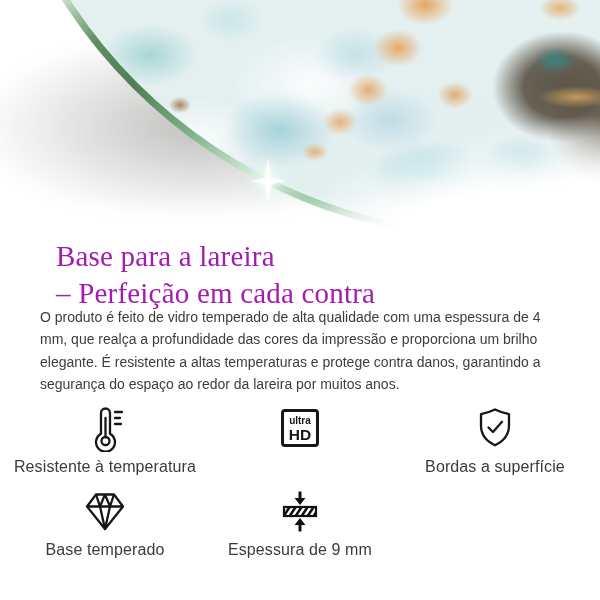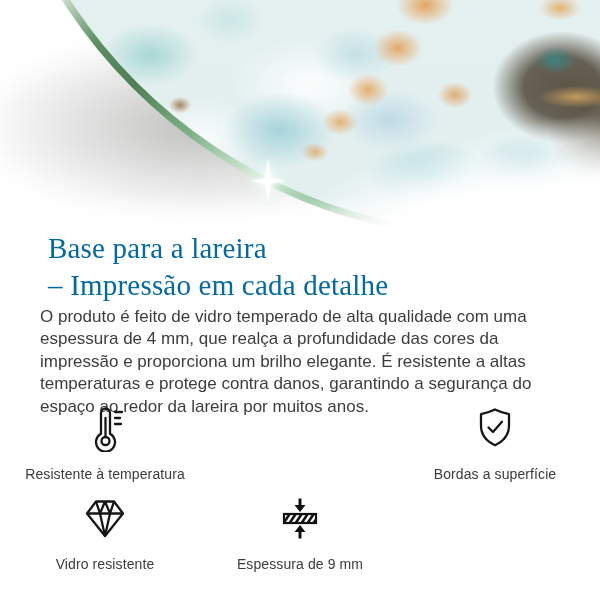--- a/index.html
+++ b/index.html
@@ -53,38 +53,38 @@
       radial-gradient(ellipse 260px 120px at 480px 235px, #fff 30%, rgba(255,255,255,0) 72%),
       radial-gradient(ellipse 340px 160px at 615px 235px, #fff 32%, rgba(255,255,255,0) 75%),
       linear-gradient(180deg, rgba(255,255,255,0) 0px, rgba(255,255,255,0) 196px, #ffffff 242px, #ffffff 260px);
   }
   .sparkle{
     position:absolute;left:245px;top:158px;z-index:4;
     filter:drop-shadow(0 0 3px rgba(255,255,255,1)) drop-shadow(0 0 9px rgba(225,255,240,0.95));
   }
   
   .page-title{
-    position:absolute;left:40px;top:222px;z-index:10;margin:8px;
+    position:absolute;left:40px;top:222px;z-index:10;margin:16px;
     font-family:"Liberation Serif",serif;font-weight:400;
-    font-size:29px;line-height:37px;color:#0369a1;letter-spacing:0.2px;
+    font-size:29px;line-height:37px;color:#a21caf;letter-spacing:0.2px;
   }
   .page-title span{display:block;}
   .product-description{
     position:absolute;left:40px;top:306px;width:528px;z-index:10;margin:0;
-    font-size:17px;line-height:22.4px;color:#3d3d3d;
+    font-size:14px;line-height:22.4px;color:#3d3d3d;
   }
   
   .features{
     position:absolute;left:0;top:405px;width:600px;z-index:10;
     display:grid;grid-template-columns:210px 180px 210px;row-gap:14px;
   }
   .feature{display:flex;flex-direction:column;align-items:center;}
   .feature .icon-box{height:46px;display:flex;align-items:center;justify-content:center;}
   .feature .feature-label{
-    margin-top:16px;font-size:14px;color:#3b3b3b;letter-spacing:0.1px;line-height:14px;
+    margin-top:9px;font-size:16px;color:#3b3b3b;letter-spacing:0.1px;line-height:14px;
   }
   svg .stroke{fill:none;stroke:#161616;stroke-width:2.3;}
   svg .round{stroke-linecap:round;stroke-linejoin:round;}
 </style>
 </head>
 <body>
 
 <div class="stage">
 
   <div class="hero">
@@ -94,21 +94,21 @@
     </div>
     <div class="hero-fade"></div>
     <svg class="sparkle" width="46" height="46" viewBox="0 0 46 46">
       <circle cx="23" cy="23" r="4.5" fill="#ffffff" opacity="0.95"></circle>
       <path d="M23 0 L26 20 L40 23 L26 26 L23 46 L20 26 L6 23 L20 20 Z" fill="#ffffff"></path>
     </svg>
   </div>
 
   <h1 class="page-title">
     <span>Base para a lareira</span>
-    <span>– Impressão em cada detalhe</span>
+    <span>– Perfeição em cada contra</span>
   </h1>
 
   <p class="product-description">O produto é feito de vidro temperado de alta qualidade com uma espessura de 4 mm, que realça a profundidade das cores da impressão e proporciona um brilho elegante. É resistente a altas temperaturas e protege contra danos, garantindo a segurança do espaço ao redor da lareira por muitos anos.</p>
 
   <div class="features">
 
     <div class="feature">
       <div class="icon-box">
         <svg width="44" height="48" viewBox="0 0 44 48">
           <path class="stroke round" d="M18 29.8 V9 a4.5 4.5 0 0 1 9 0 v20.8 a9.5 9.5 0 1 1 -9 0 Z"></path>
@@ -116,20 +116,27 @@
           <line class="stroke round" x1="22.5" y1="14" x2="22.5" y2="33" stroke-width="2"></line>
           <line class="stroke round" x1="32" y1="8" x2="39" y2="8" stroke-width="2"></line>
           <line class="stroke round" x1="32" y1="14" x2="37" y2="14" stroke-width="2"></line>
           <line class="stroke round" x1="32" y1="20" x2="38" y2="20" stroke-width="2"></line>
         </svg>
       </div>
       <div class="feature-label">Resistente à temperatura</div>
     </div>
 
     <div class="feature">
+      <div class="icon-box">
+        <svg width="44" height="44" viewBox="0 0 44 44">
+          <rect x="4.5" y="4.5" width="35" height="35" rx="2.5" fill="none" stroke="#161616" stroke-width="3"></rect>
+          <text x="22" y="18" text-anchor="middle" font-family="Liberation Sans, sans-serif" font-size="10" font-weight="700" fill="#161616">ultra</text>
+          <text x="22" y="33.5" text-anchor="middle" font-family="Liberation Sans, sans-serif" font-size="15.5" font-weight="800" fill="#161616">HD</text>
+        </svg>
+      </div>
     </div>
 
     <div class="feature">
       <div class="icon-box">
         <svg width="44" height="44" viewBox="0 0 44 44">
           <path class="stroke round" d="M22 3.5 c4.5 2.2 9.5 3.7 14 4.6 V19.5 c0 9.8-6 16-14 19.8 C14 35.5 8 29.3 8 19.5 V8.1 C12.5 7.2 17.5 5.7 22 3.5 Z"></path>
           <path class="stroke round" d="M15.5 21.5 L20 26 L29 15.8" stroke-width="2.6"></path>
         </svg>
       </div>
       <div class="feature-label">Bordas a superfície</div>
@@ -137,21 +144,21 @@
 
     <div class="feature">
       <div class="icon-box">
         <svg width="44" height="42" viewBox="0 0 44 42">
           <path class="stroke round" d="M4 16.5 L13 4.5 H31 L40 16.5 L22 39 Z" stroke-width="2.2"></path>
           <line class="stroke" x1="4" y1="16.5" x2="40" y2="16.5" stroke-width="2"></line>
           <path class="stroke" d="M13 4.5 L17 16.5 M22 4.5 L17 16.5 M22 4.5 L27 16.5 M31 4.5 L27 16.5" stroke-width="1.8"></path>
           <path class="stroke" d="M17 16.5 L22 39 M27 16.5 L22 39" stroke-width="1.8"></path>
         </svg>
       </div>
-      <div class="feature-label">Vidro resistente</div>
+      <div class="feature-label">Base temperado</div>
     </div>
 
 
     <div class="feature">
       <div class="icon-box">
         <svg width="44" height="44" viewBox="0 0 44 44">
           <defs>
               <clipPath id="barclip">
                 <rect x="7" y="19" width="30" height="7"></rect>
               </clipPath>

